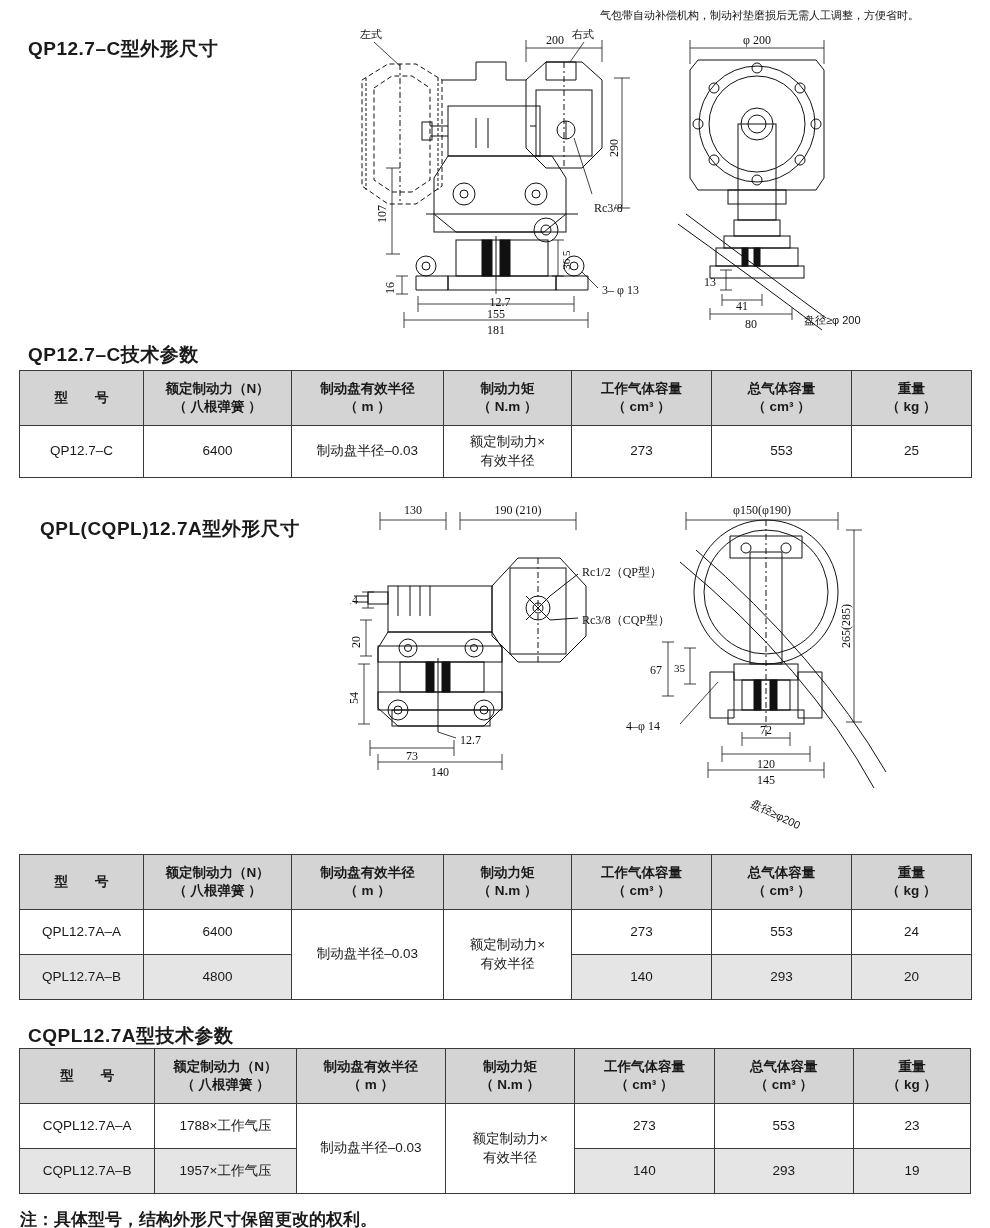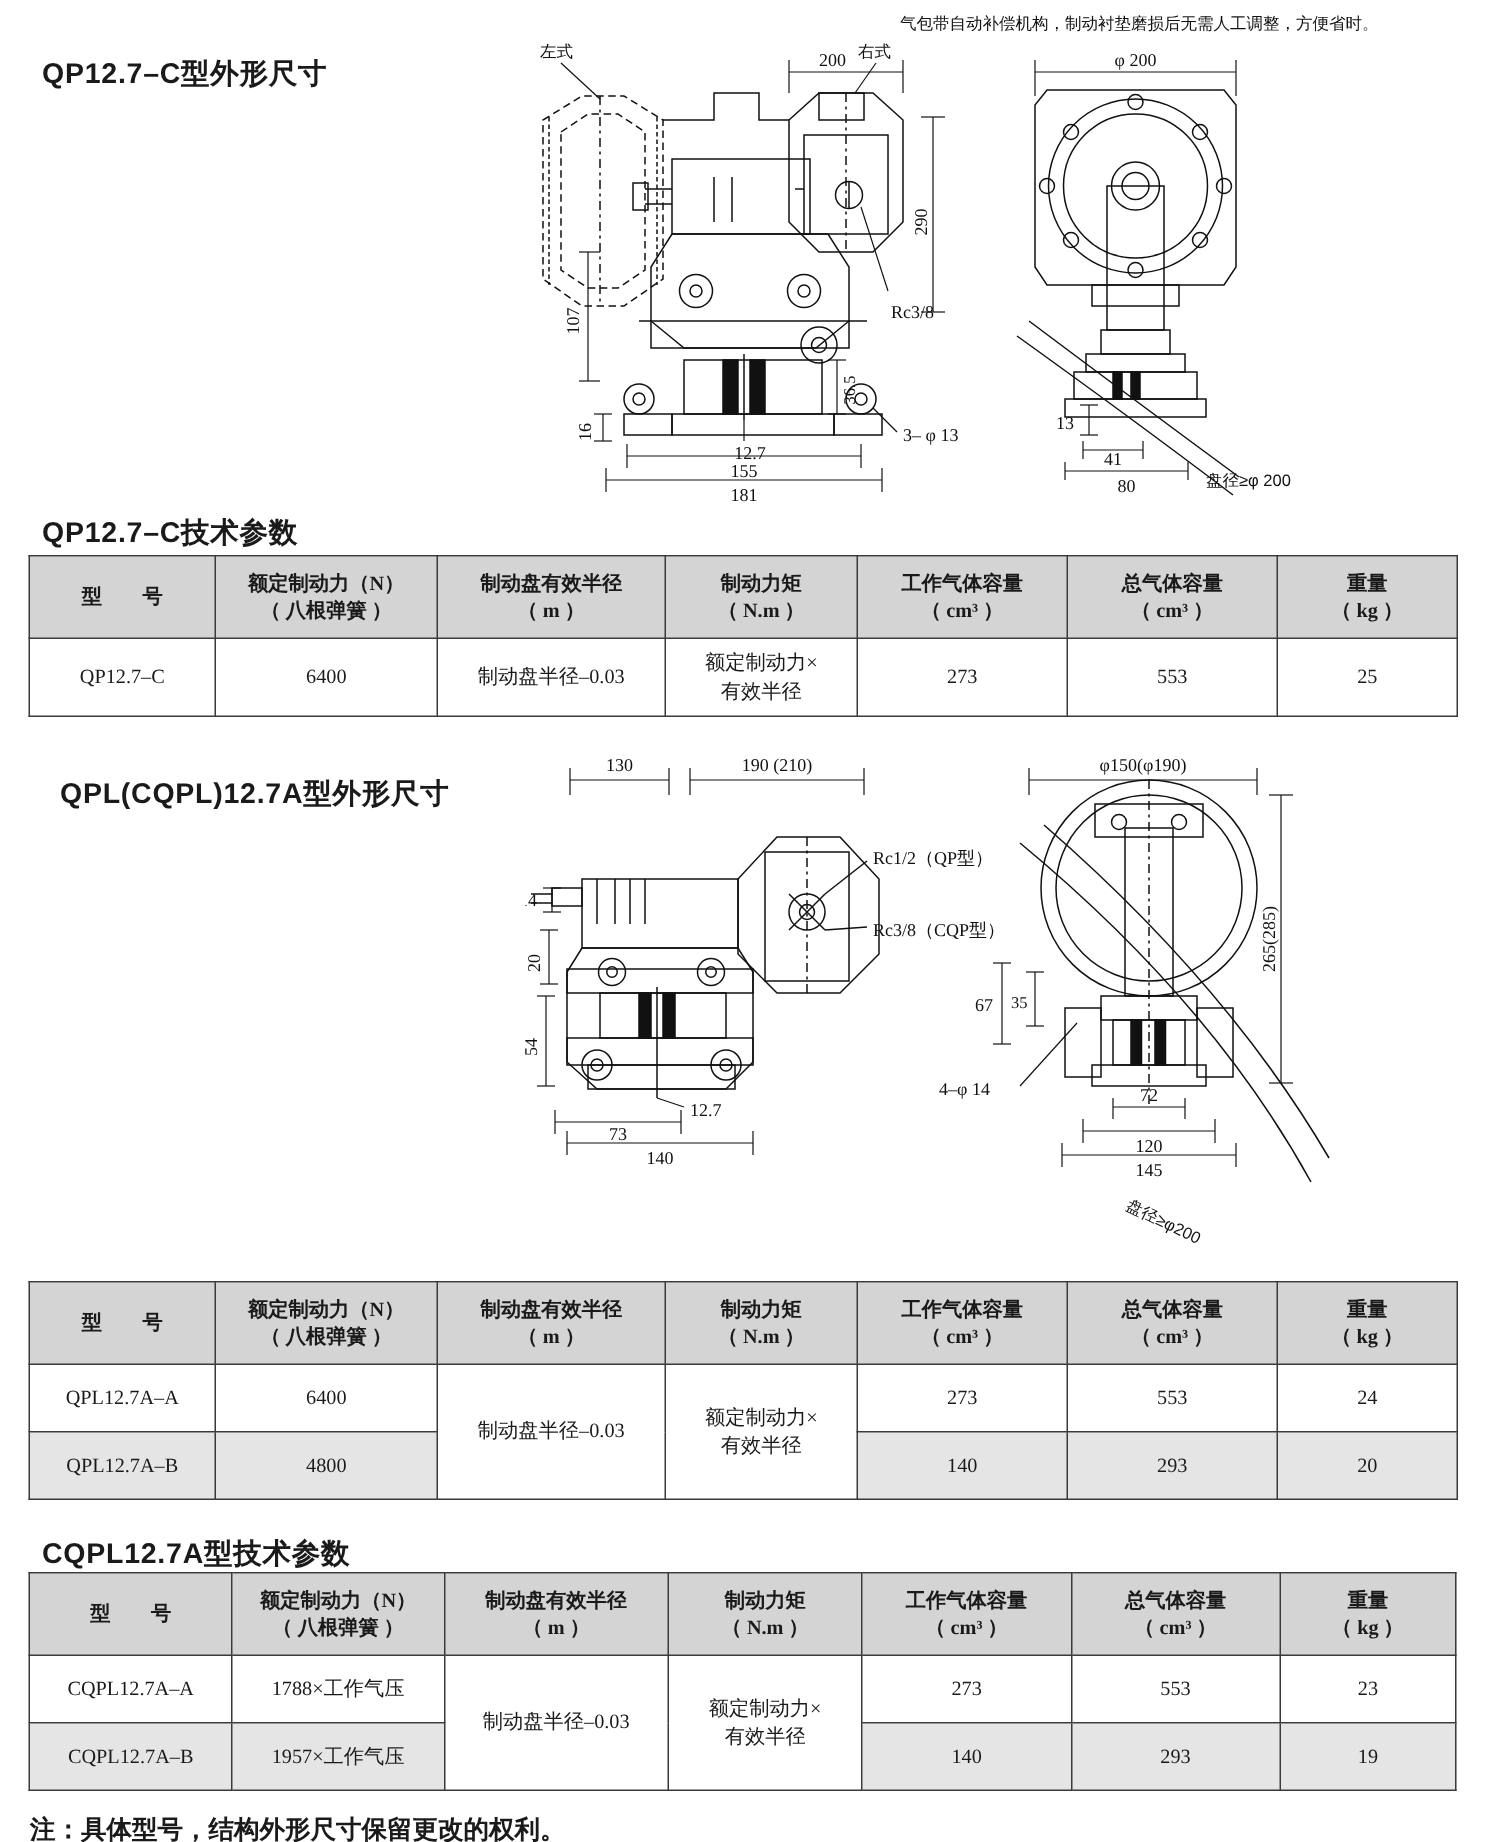--- a/index.html
+++ b/index.html
@@ -27,21 +27,20 @@
     letter-spacing: 0.5px;
   }
   .abs { position: absolute; }
 
   
   table.spec {
     border-collapse: collapse;
     width: 952px;
     table-layout: fixed;
     font-size: 13.5px;
-    font-family: Liberation Serif, serif;
   }
   table.spec th, table.spec td {
     border: 1px solid #3a3a3a;
     text-align: center;
     vertical-align: middle;
     padding: 4px 2px;
     line-height: 1.35;
   }
   table.spec thead th {
     background: #d4d4d4;

